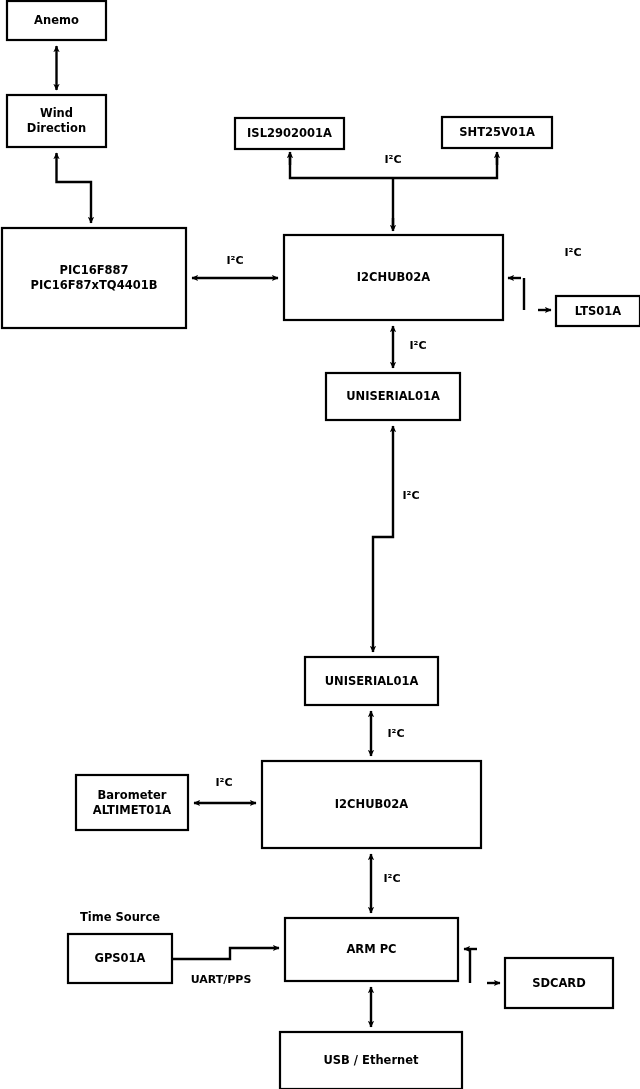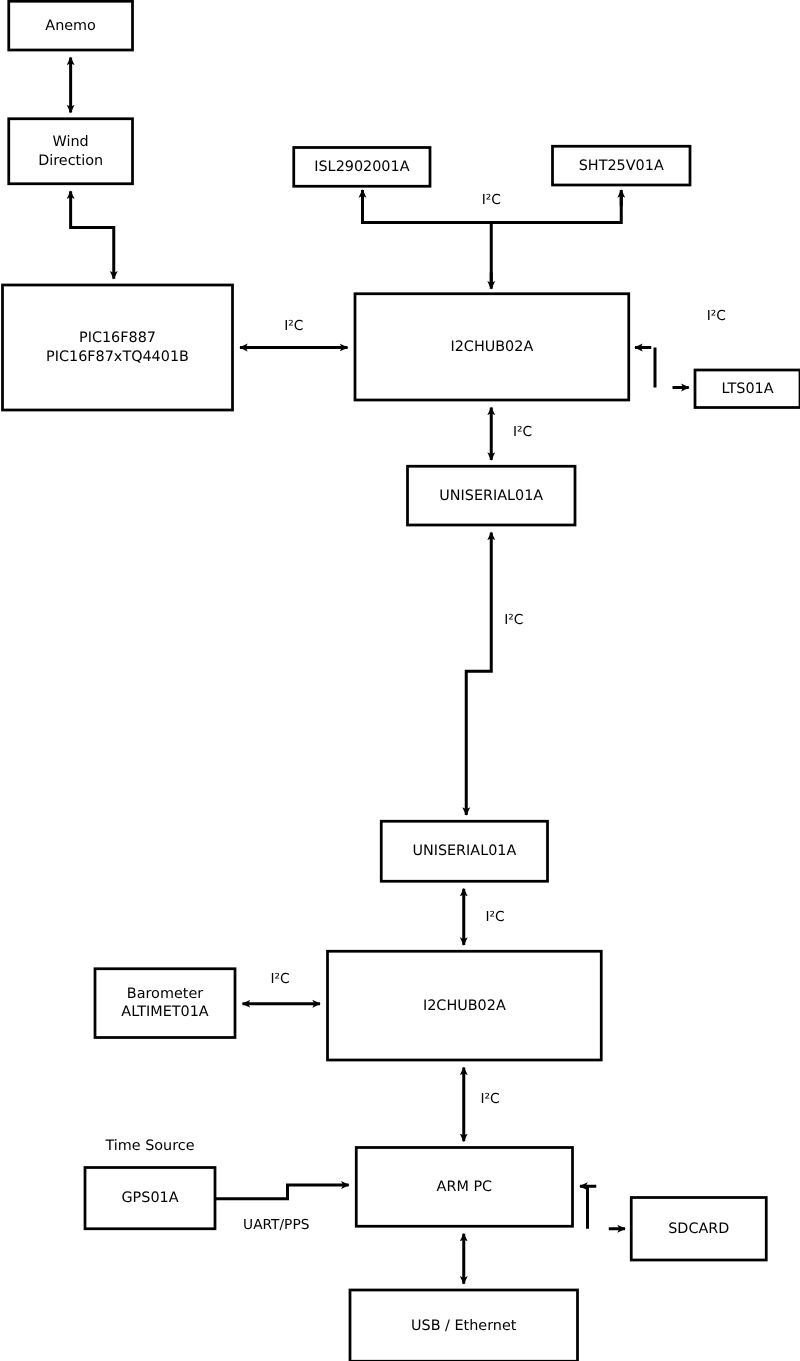--- a/index.html
+++ b/index.html
@@ -12,20 +12,21 @@
     font-family: "DejaVu Sans", "Liberation Sans", sans-serif;
     width: 640px;
     height: 1089px;
     overflow: hidden;
   }
   #diagram-root {
     position: relative;
     width: 640px;
     height: 1089px;
     background: #ffffff;
+    font-weight: bold;
   }
   svg.diagram-canvas {
     display: block;
     width: 640px;
     height: 1089px;
   }
   .node-box {
     fill: #ffffff;
     stroke: #000000;
     stroke-width: 2.2;

